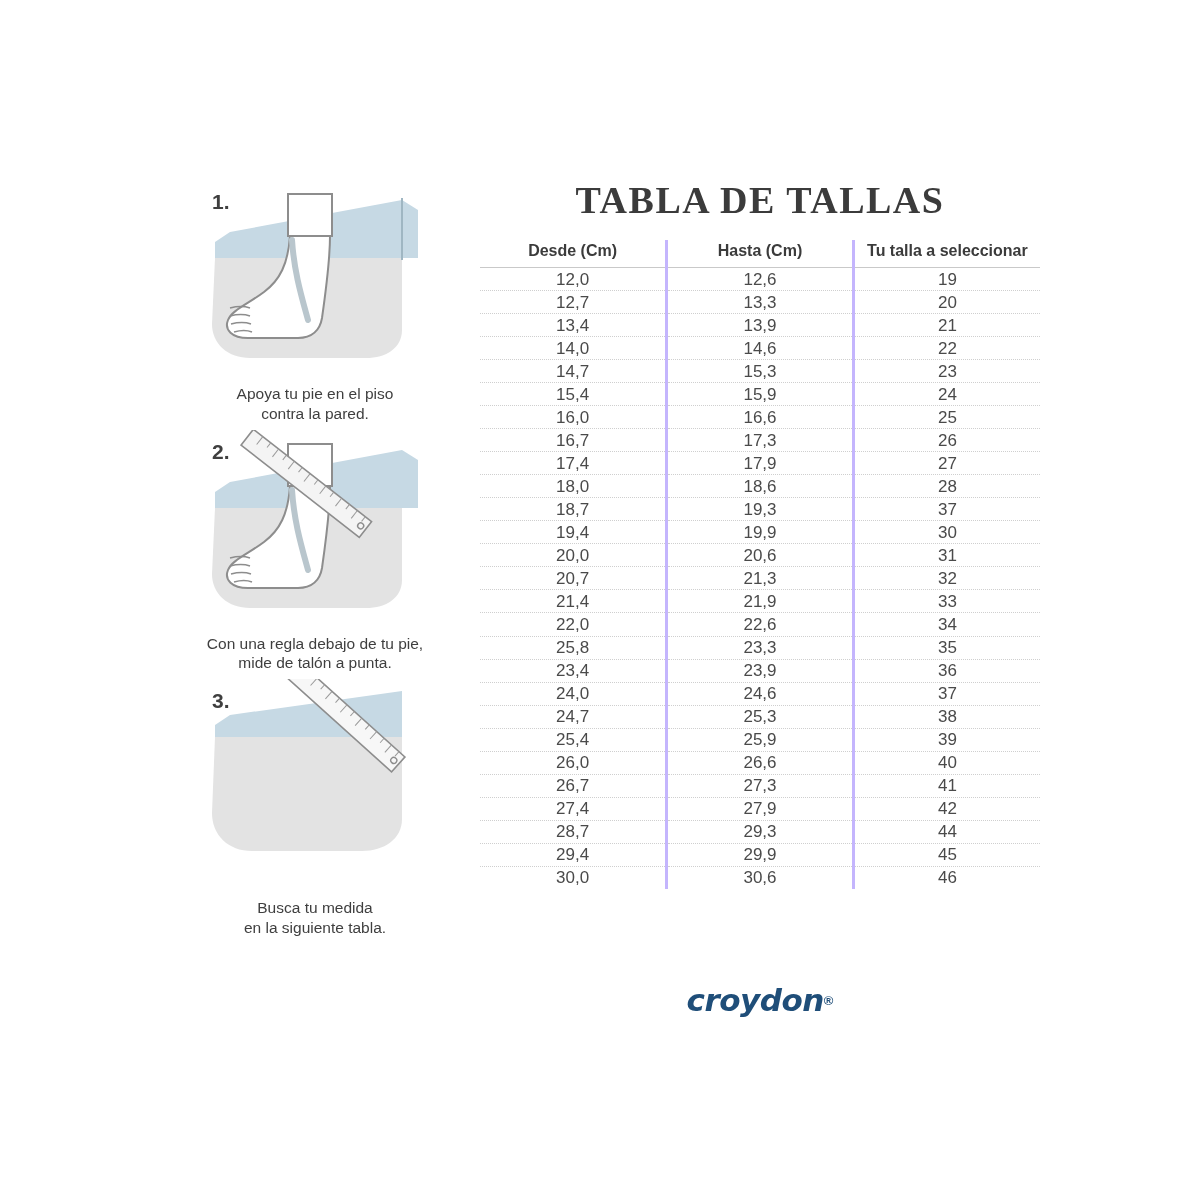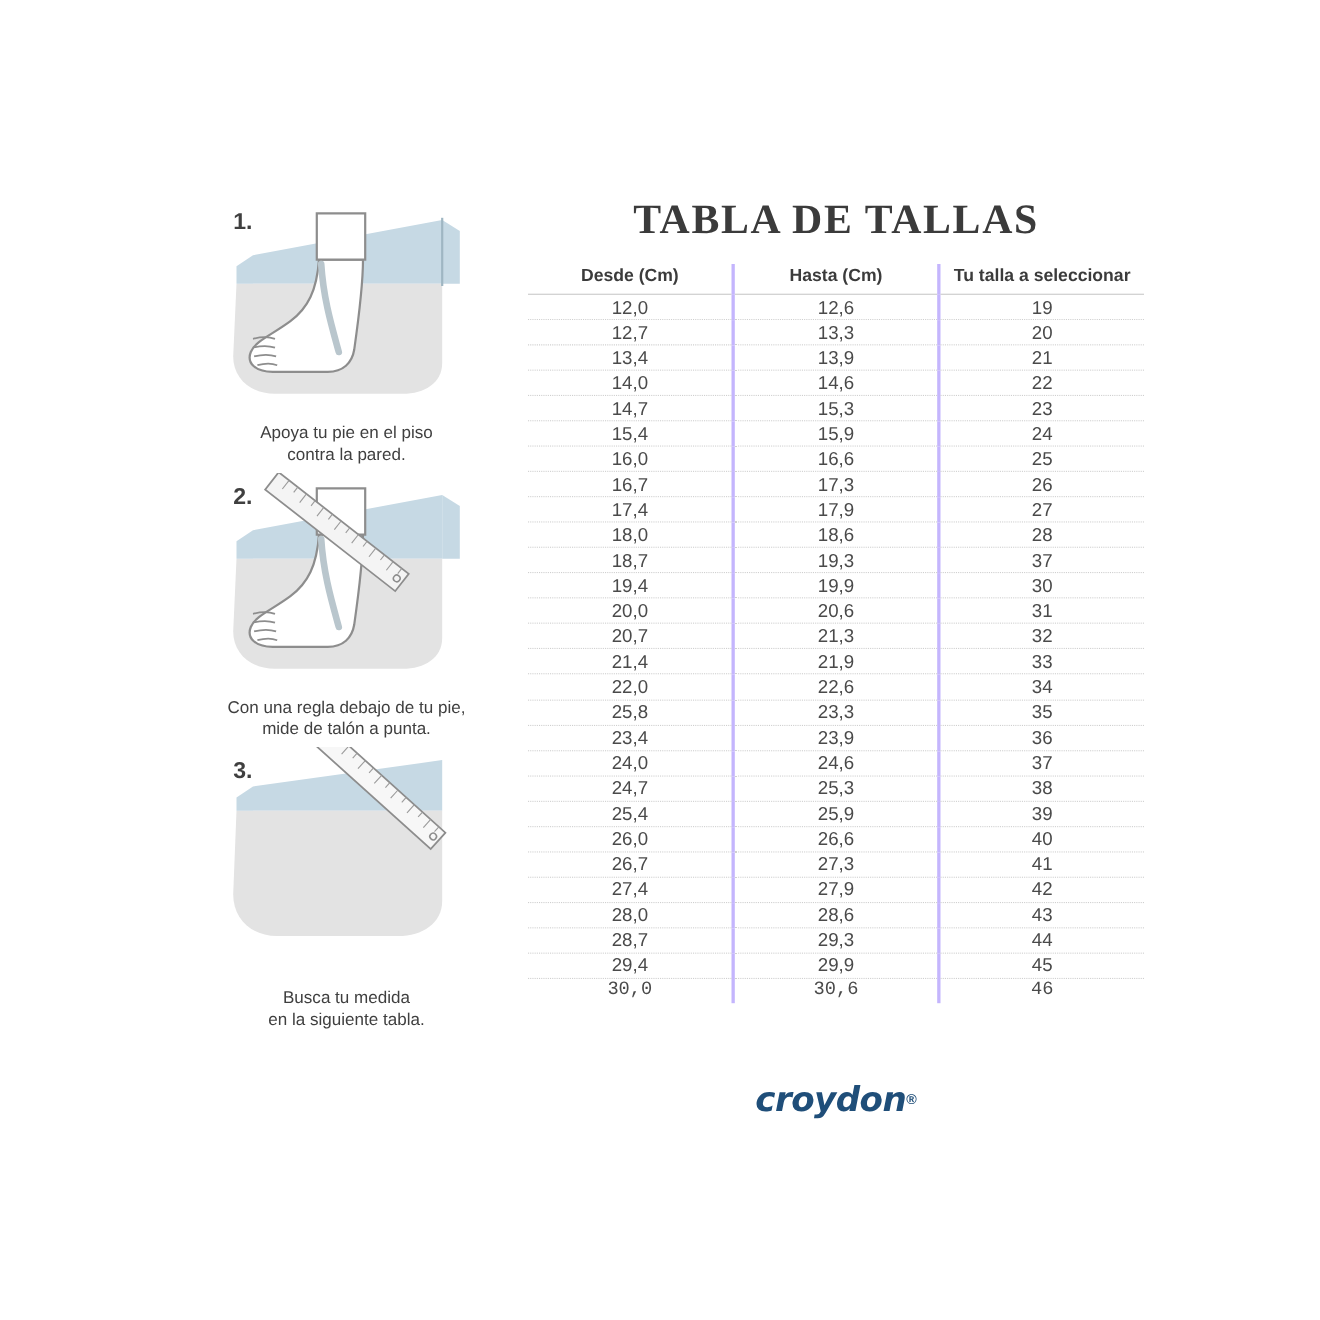--- a/index.html
+++ b/index.html
@@ -93,21 +93,20 @@
     padding: 1.5px 0;
     border-bottom: 1px dotted #cfcfcf;
     line-height: 1.12;
   }
   table.sizes th.col-sep,
   table.sizes td.col-sep {
     border-left: 3px solid #c4b5fd;
   }
   table.sizes tr:last-child td {
     border-bottom: none;
-    font-family: Liberation Mono, monospace;
   }
 
   
   .brand {
     position: absolute;
     left: 480px;
     top: 982px;
     width: 560px;
     text-align: center;
   }
@@ -381,25 +380,20 @@
             <td>26,7</td>
             <td class="col-sep">27,3</td>
             <td class="col-sep">41</td>
           </tr>
           <tr>
             <td>27,4</td>
             <td class="col-sep">27,9</td>
             <td class="col-sep">42</td>
           </tr>
           <tr>
-            <td>28,0</td>
-            <td class="col-sep">28,6</td>
-            <td class="col-sep">43</td>
-          </tr>
-          <tr>
             <td>28,7</td>
             <td class="col-sep">29,3</td>
             <td class="col-sep">44</td>
           </tr>
           <tr>
             <td>29,4</td>
             <td class="col-sep">29,9</td>
             <td class="col-sep">45</td>
           </tr>
           <tr>

